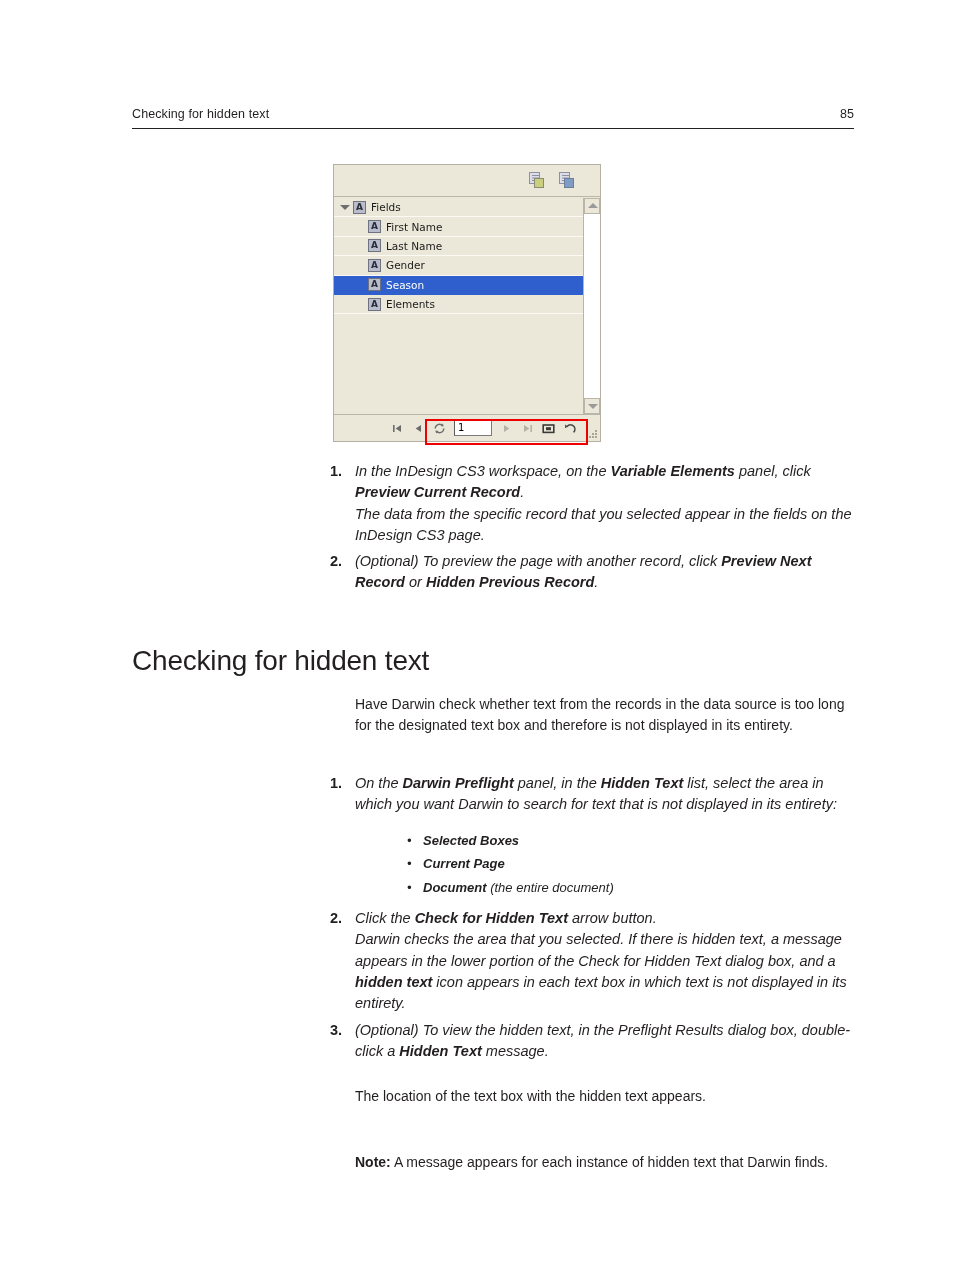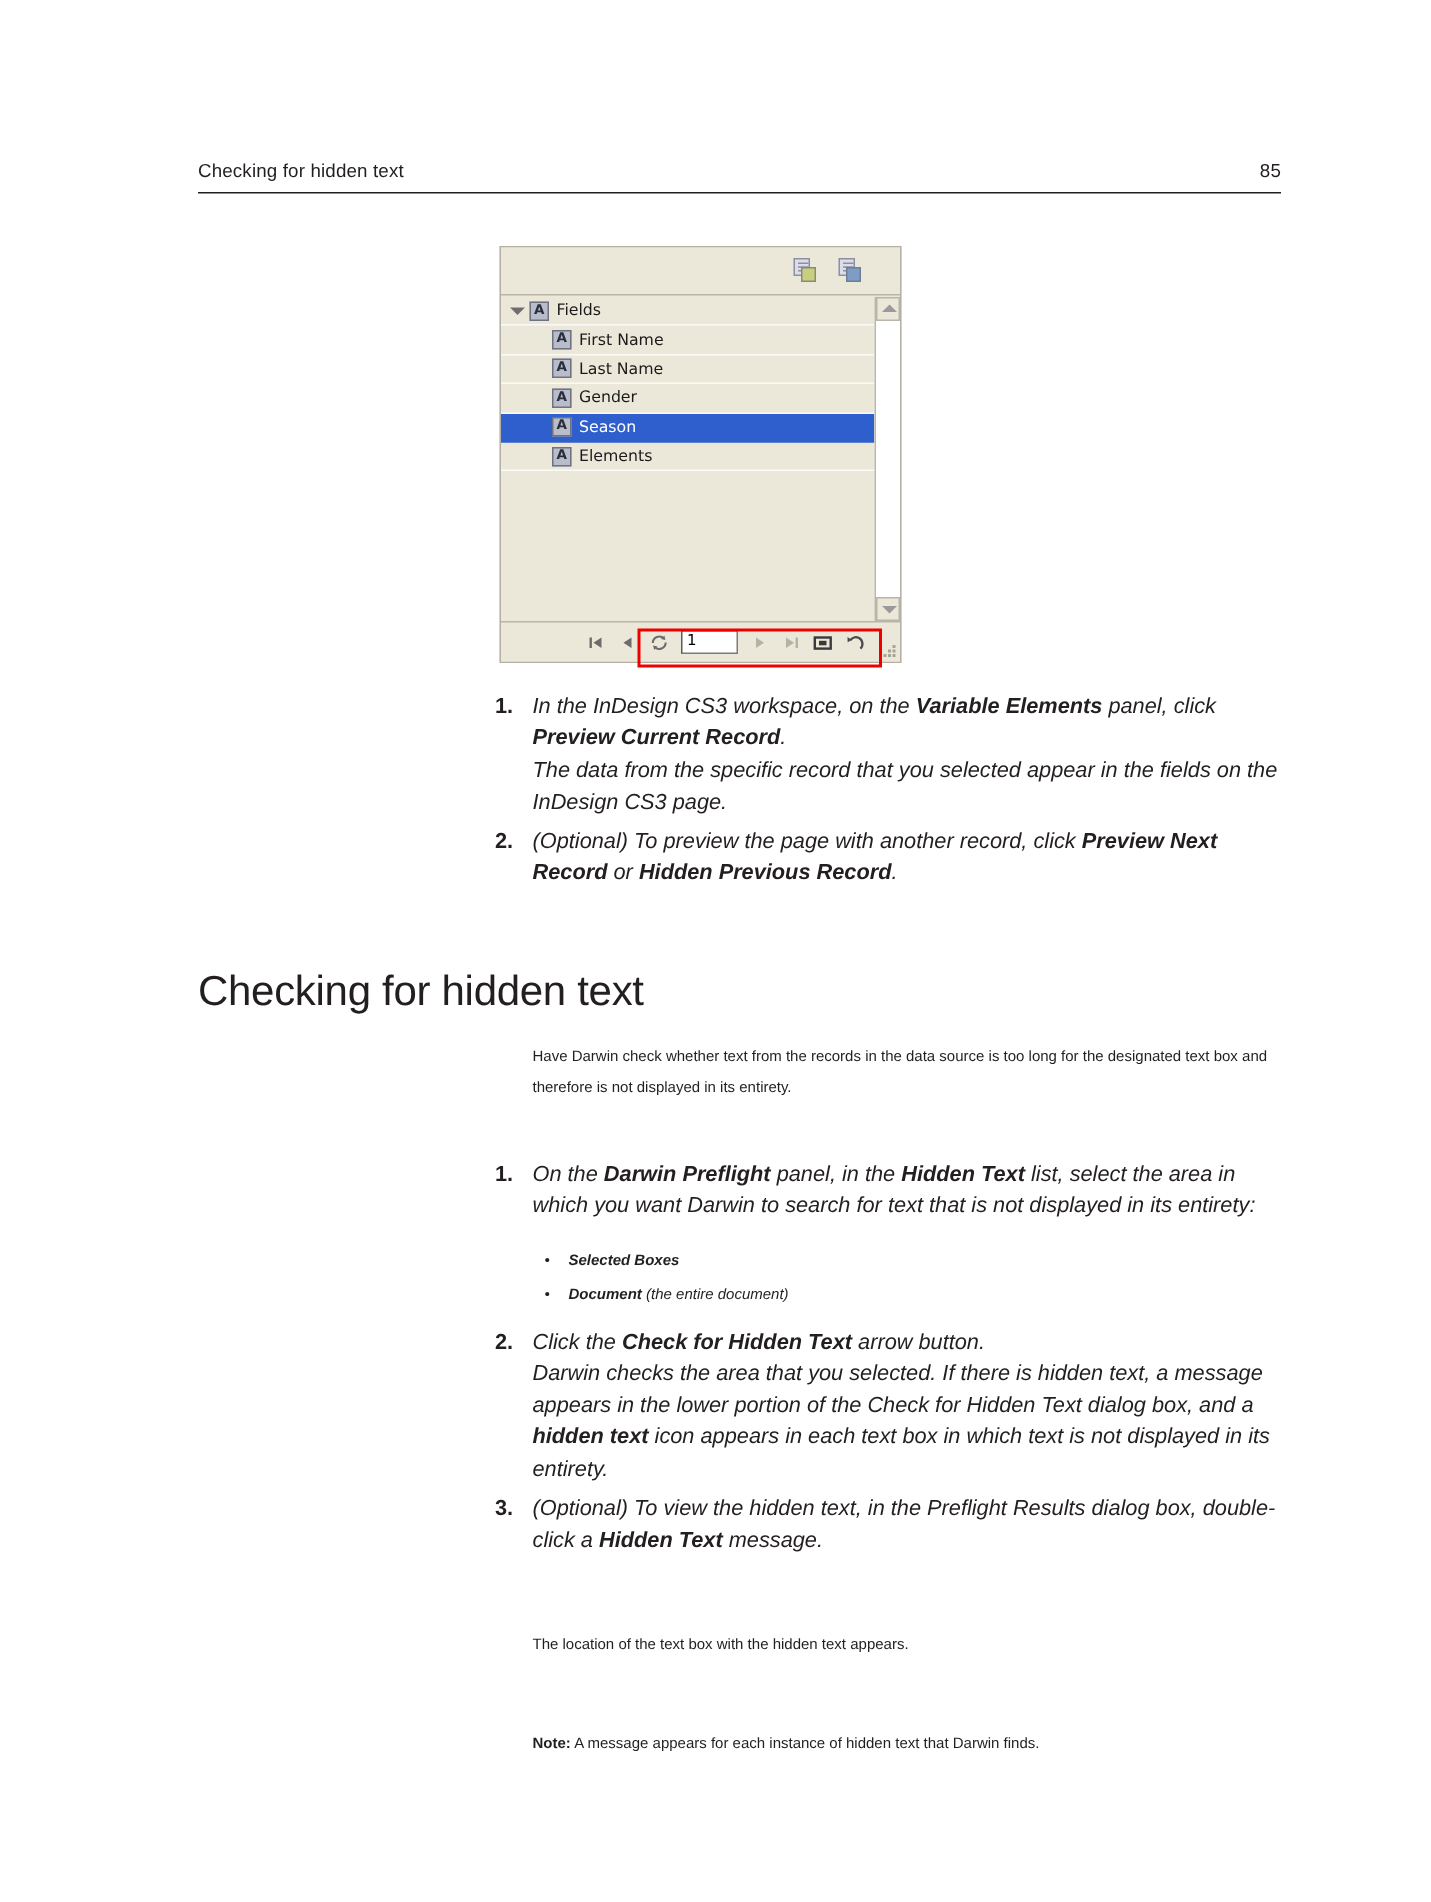--- a/index.html
+++ b/index.html
@@ -237,21 +237,21 @@
     border: 2.5px solid #ee0000;
     box-sizing: border-box;
     pointer-events: none;
   }
 
   
   .body-col {
     position: absolute;
     left: 355px;
     width: 499px;
-    font-size: 10px;
+    font-size: 14px;
     line-height: 21.3px;
     color: #231f20;
   }
   .ol-list { position: absolute; left: 330px; width: 524px; }
   .ol-item {
     display: flex;
     font-size: 14.5px;
     line-height: 21.3px;
     color: #231f20;
   }
@@ -275,21 +275,22 @@
   }
 
   .bullets {
     list-style: none;
     margin: 13px 0 0 0;
     padding: 0 0 0 24px;
   }
   .bullets li {
     position: relative;
     line-height: 23.5px;
-    font-size: 10px;
+    font-size: 13px;
+    margin-left: 44px;
   }
   .bullets li::before {
     content: "\2022";
     position: absolute;
     left: -16px;
     top: 0;
   }
 </style>
 </head>
 <body>
@@ -428,20 +429,21 @@
 
 <div class="ol-list" style="top:773px;">
   <div class="ol-item">
     <span class="ol-num">1.</span>
     <span class="ol-body">
       On the <b>Darwin Preflight</b> panel, in the
       <b>Hidden Text</b> list, select the
       area in which you want Darwin to search for text that is not displayed in its entirety:
       <ul class="bullets">
         <li><b>Selected Boxes</b></li>
+        <li><b>Current Page</b></li>
         <li><b>Document</b><span> (the entire document)</span></li>
       </ul>
     </span>
   </div>
   <div class="ol-item" style="margin-top:9px">
     <span class="ol-num">2.</span>
     <span class="ol-body">
       Click the <b>Check for Hidden Text</b> arrow button.<br>
       Darwin checks the area that you selected. If there is hidden text, a message appears in the lower portion of the Check for Hidden Text
       dialog box, and a <b>hidden text</b> icon appears in each text box in which

